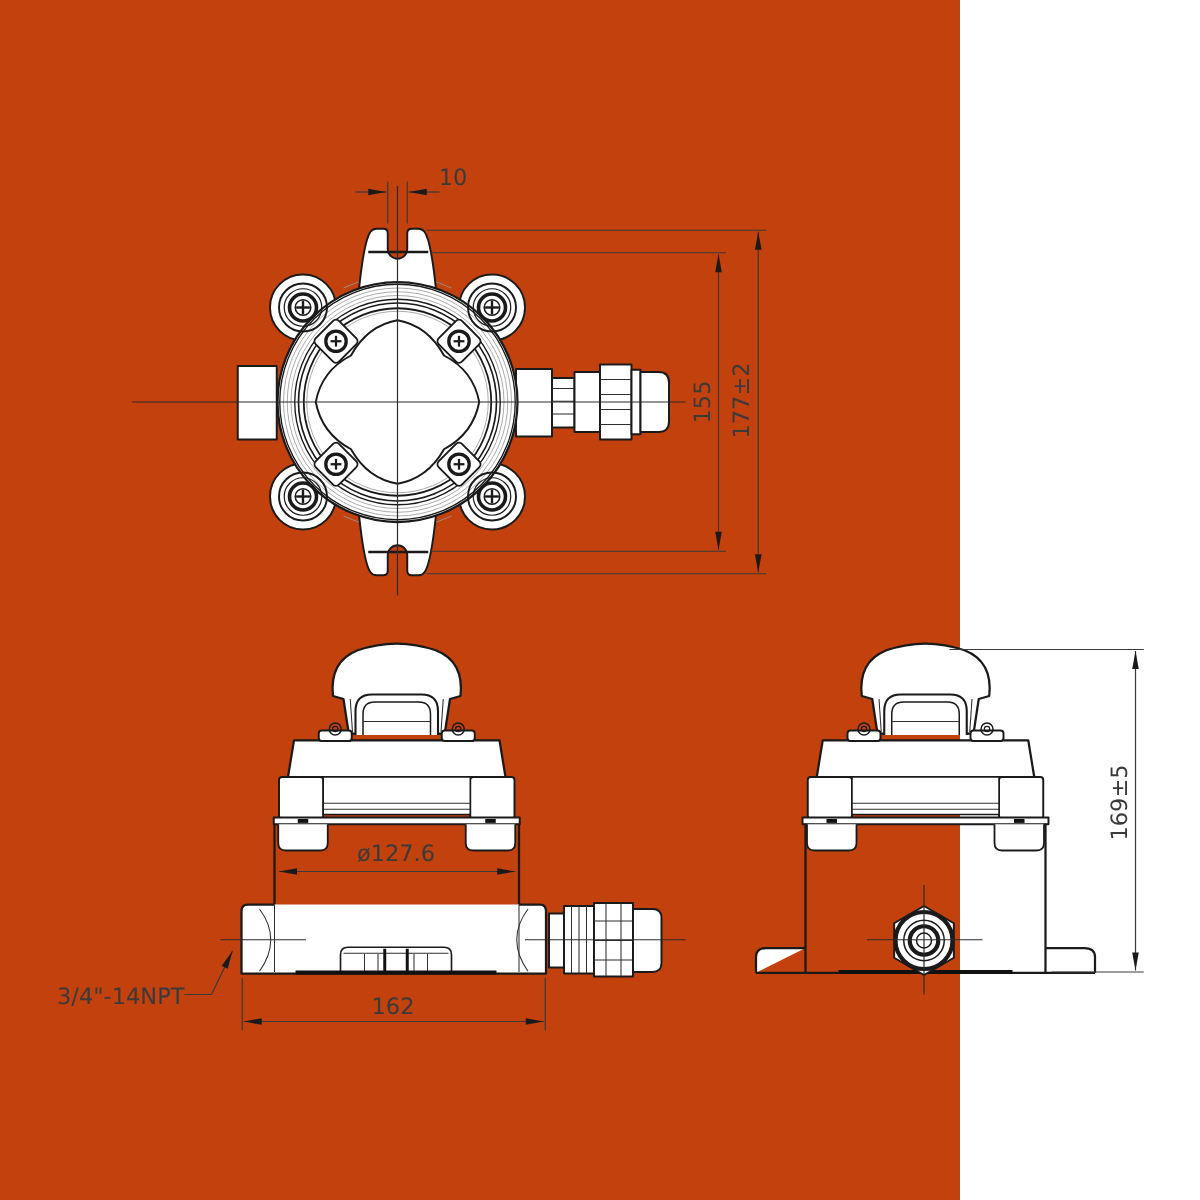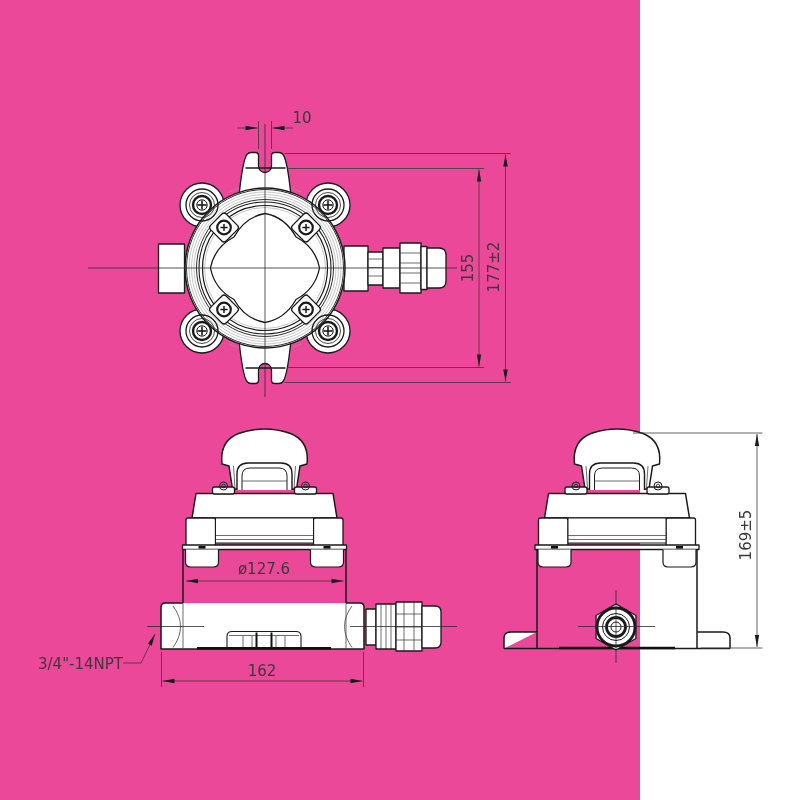--- a/index.html
+++ b/index.html
@@ -1,16 +1,16 @@
 <!DOCTYPE html>
 <html><head>
 <meta charset="utf-8">
 <style>
   html,body{margin:0;padding:0;background:#ffffff;}
-  .page{width:640px;height:800px;background:#ec4899;position:relative;font-family:"DejaVu Sans",sans-serif;}
+  .page{width:640px;height:800px;background:#c2410c;position:relative;font-family:"DejaVu Sans",sans-serif;}
   svg{display:block;}
   .outline{fill:#ffffff;stroke:#1a1a1a;stroke-width:1.5;stroke-linejoin:round;}
   .outline2{fill:#ffffff;stroke:#1a1a1a;stroke-width:1.3;stroke-linejoin:round;}
   .thin{fill:none;stroke:#2e2e2e;stroke-width:0.7;}
   .shade{fill:none;stroke:#999999;stroke-width:0.55;}
   .ring{fill:none;stroke:#1a1a1a;}
   .cl{stroke:#2b2b2b;stroke-width:0.8;fill:none;}
   .dim{stroke:#3a3a3a;stroke-width:0.8;fill:none;}
   .thick{stroke:#111;stroke-width:2.6;fill:none;}
   .dtext{font-family:"DejaVu Sans",sans-serif;font-size:15px;fill:#3a3a3a;}

